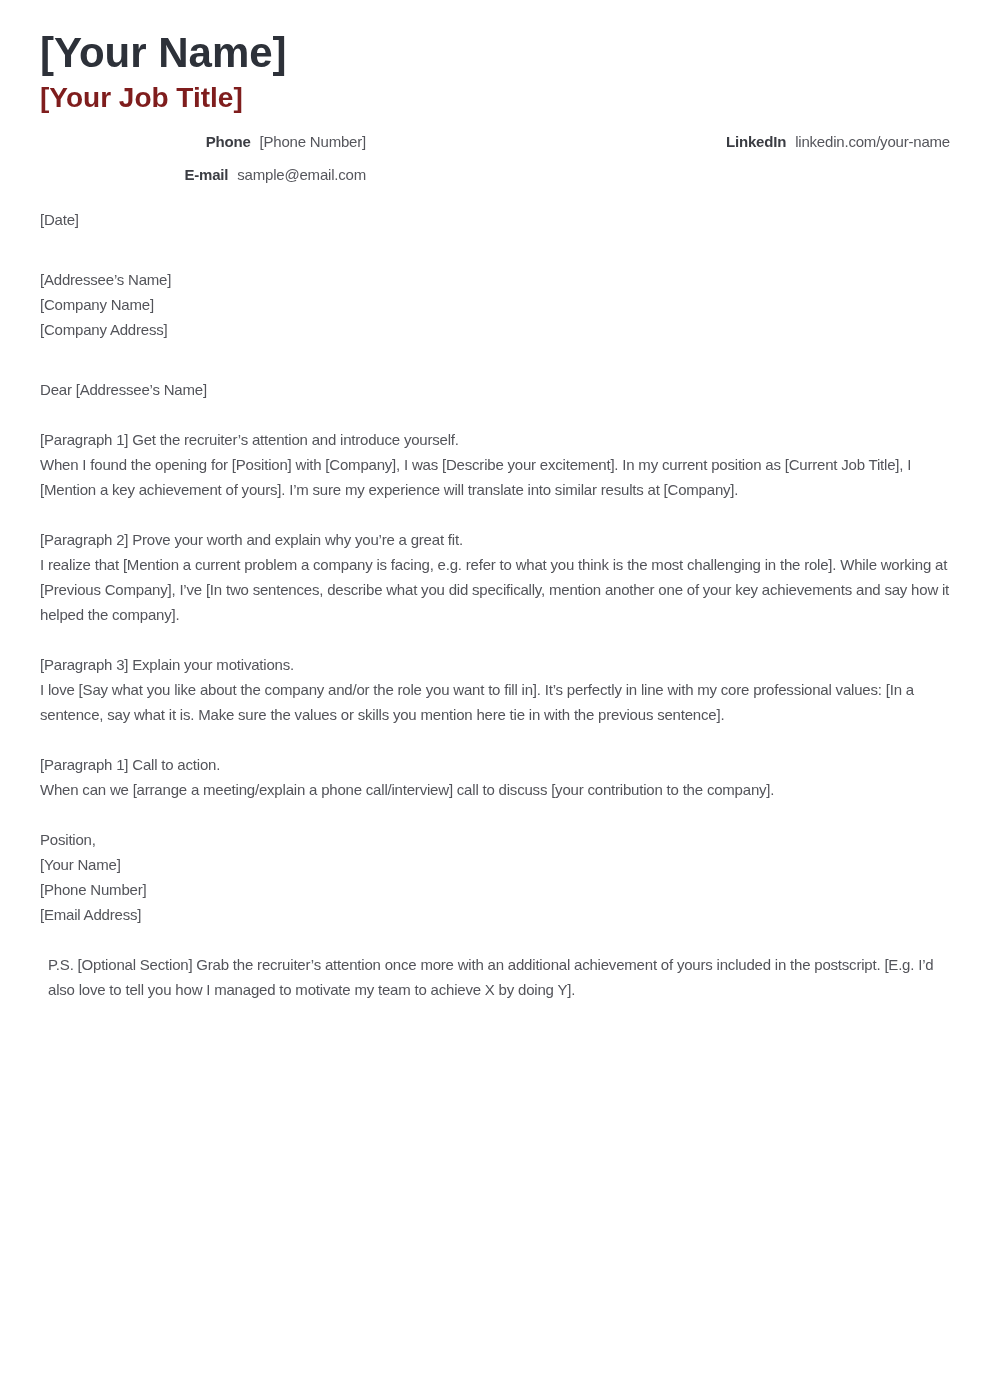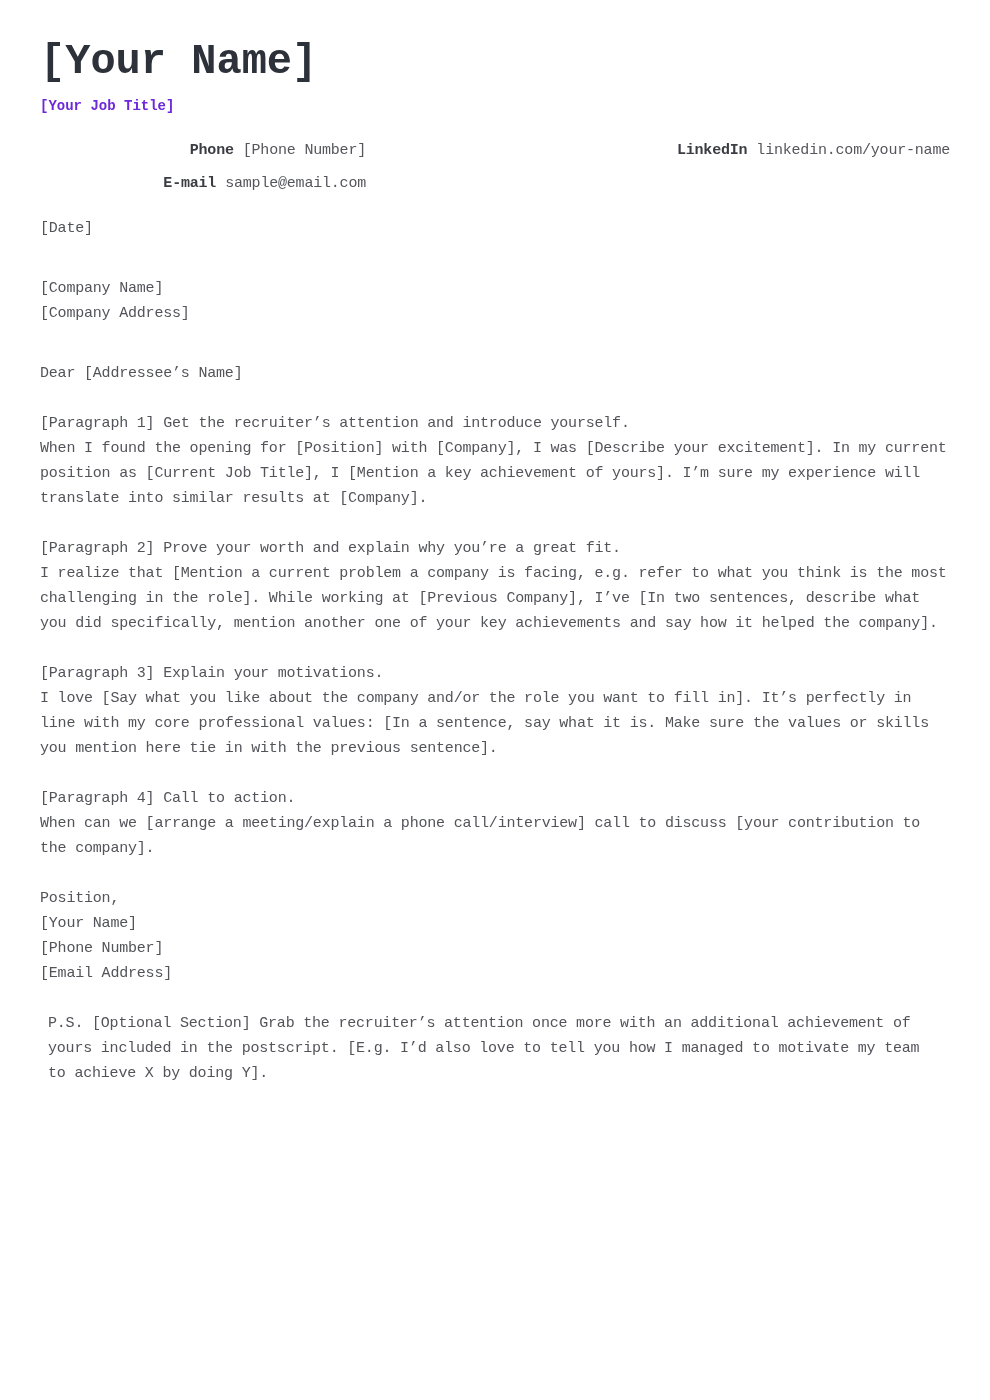--- a/index.html
+++ b/index.html
@@ -2,42 +2,42 @@
 <html><head>
 <meta charset="utf-8">
 <style>
   * { box-sizing: border-box; }
   html, body { margin: 0; padding: 0; background: #ffffff; }
   .page {
     width: 990px;
     height: 1096px;
     margin: 0 auto;
     background: #ffffff;
-    padding: 38px 40px 40px 40px;
-    font-family: Liberation Mono, monospace;
+    padding: 29px 40px 40px 40px;
+    font-family: Liberation Sans, sans-serif;
     color: #53545a;
     font-size: 15px;
     line-height: 25px;
     letter-spacing: -0.2px;
     overflow: hidden;
   }
   .name {
     margin: 0;
     font-size: 42px;
     line-height: 48px;
     font-weight: 700;
     color: #2d3139;
     letter-spacing: 0;
   }
   .job-title {
     margin: 9px 0 0 0;
-    font-size: 14px;
+    font-size: 28px;
     line-height: 23px;
     font-weight: 700;
-    color: #6d28d9;
+    color: #7f1d1d;
     letter-spacing: 0;
   }
   .contact-grid {
     margin-top: 16px;
     display: grid;
     grid-template-columns: 326px 1fr;
     grid-auto-rows: 33px;
     align-items: center;
     text-align: right;
   }
@@ -75,20 +75,21 @@
         <span class="label">E-mail</span><span class="value">sample@email.com</span>
       </div>
     </div>
   </header>
 
   <main>
 
     <p class="date-line">[Date]</p>
 
     <div class="addressee-block">
+      <p>[Addressee’s Name]</p>
       <p>[Company Name]</p>
       <p>[Company Address]</p>
     </div>
 
     <p class="salutation">Dear [Addressee’s Name]</p>
 
     <div class="para">
       <p>[Paragraph 1] Get the recruiter’s attention and introduce yourself.</p>
       <p>When I found the opening for [Position] with [Company], I was [Describe your excitement]. In my current position as [Current Job Title], I [Mention a key achievement of yours]. I’m sure my experience will translate into similar results at [Company].</p>
     </div>
@@ -97,21 +98,21 @@
       <p>[Paragraph 2] Prove your worth and explain why you’re a great fit.</p>
       <p>I realize that [Mention a current problem a company is facing, e.g. refer to what you think is the most challenging in the role]. While working at [Previous Company], I’ve [In two sentences, describe what you did specifically, mention another one of your key achievements and say how it helped the company].</p>
     </div>
 
     <div class="para">
       <p>[Paragraph 3] Explain your motivations.</p>
       <p>I love [Say what you like about the company and/or the role you want to fill in]. It’s perfectly in line with my core professional values: [In a sentence, say what it is. Make sure the values or skills you mention here tie in with the previous sentence].</p>
     </div>
 
     <div class="para">
-      <p>[Paragraph 4] Call to action.</p>
+      <p>[Paragraph 1] Call to action.</p>
       <p>When can we [arrange a meeting/explain a phone call/interview] call to discuss [your contribution to the company].</p>
     </div>
 
     <div class="closing-block">
       <p>Position,</p>
       <p>[Your Name]</p>
       <p>[Phone Number]</p>
       <p>[Email Address]</p>
     </div>
 

